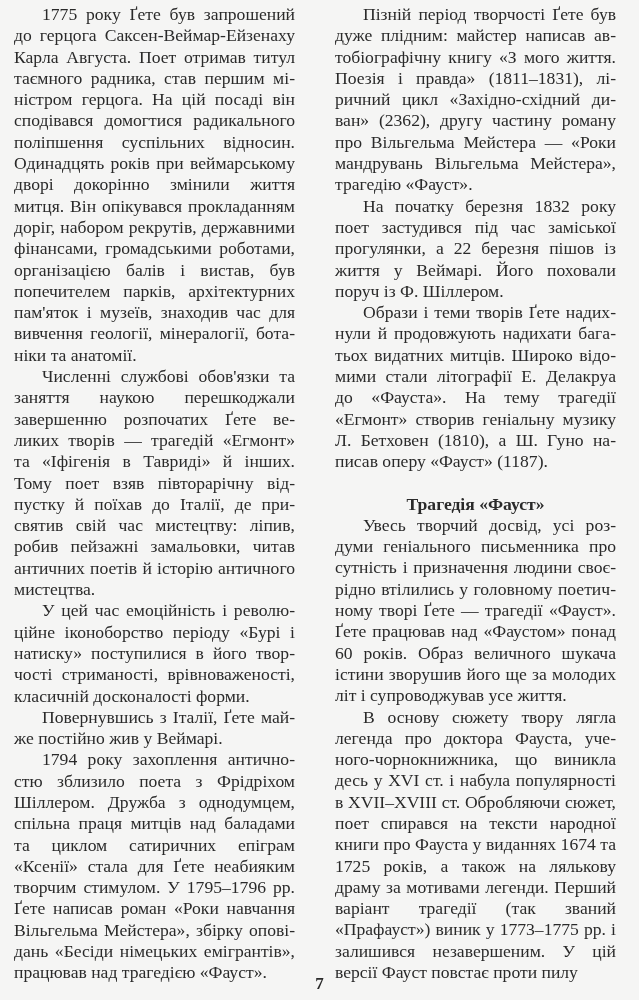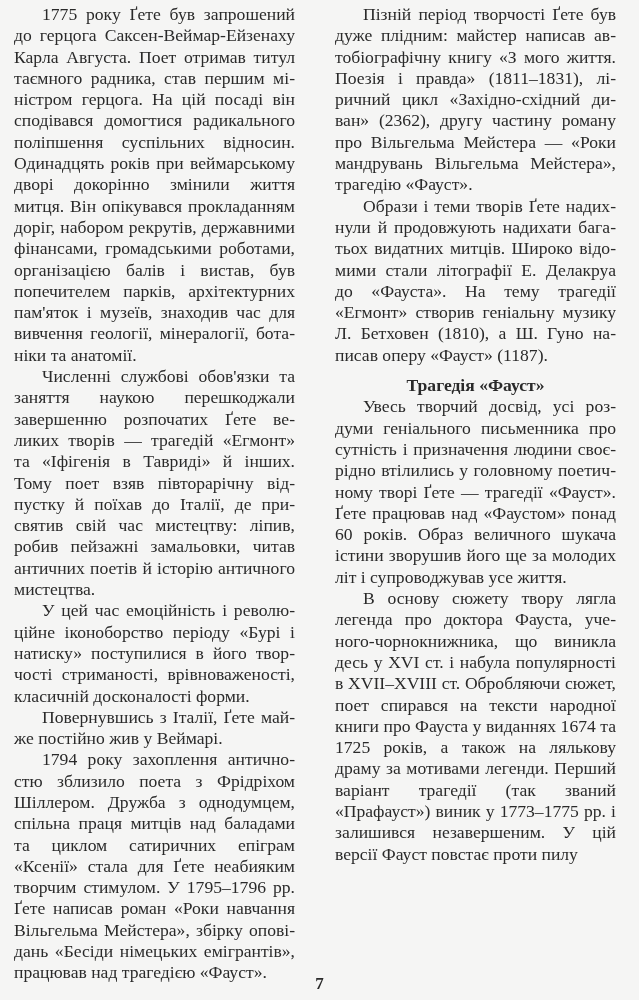--- a/index.html
+++ b/index.html
@@ -12,41 +12,42 @@
   .col {
     position: absolute; top: 4px;
     font-size: 17.6px; line-height: 21.3px;
     text-align: justify; hyphens: manual;
   }
   .col.left { left: 14px; width: 281px; }
   .col.right { left: 335px; width: 281px; }
   .col p { margin: 0; text-indent: 28px; }
   .col .heading {
     text-align: center; font-weight: bold; text-indent: 0;
-    margin: 9px 0 0 0; font-size: 17.6px;
+    margin: 21px 0 0 0; font-size: 17.6px;
   }
   .page-num {
     position: absolute; left: 0; width: 639px; top: 974px;
     text-align: center; font-weight: bold; font-size: 17px;
   }
 </style>
 </head>
 <body>
 
 <div class="page">
   <div class="col left">
     <p>1775 року Ґете був запрошений до герцога Саксен-Веймар-Ейзенаху Карла Августа. Поет отримав титул таємного радника, став першим мі­ністром герцога. На цій посаді він сподівався домогтися радикального поліпшення суспільних відносин. Одинадцять років при веймарсько­му дворі докорінно змінили життя митця. Він опікувався прокладанням доріг, набором рекрутів, державними фінансами, громадськими робота­ми, організацією балів і вистав, був попечителем парків, архітектурних пам'яток і музеїв, знаходив час для вивчення геології, мінералогії, бота­ніки та анатомії.</p>
     <p>Численні службові обов'язки та заняття наукою перешкоджали завершенню розпочатих Ґете ве­ликих творів — трагедій «Егмонт» та «Іфігенія в Тавриді» й інших. Тому поет взяв півторарічну від­пустку й поїхав до Італії, де при­святив свій час мистецтву: ліпив, робив пейзажні замальовки, читав античних поетів й історію античного мистецтва.</p>
     <p>У цей час емоційність і револю­ційне іконоборство періоду «Бурі і натиску» поступилися в його твор­чості стриманості, врівноваженості, класичній досконалості форми.</p>
     <p>Повернувшись з Італії, Ґете май­же постійно жив у Веймарі.</p>
     <p>1794 року захоплення антично­стю зблизило поета з Фрідріхом Шіллером. Дружба з однодумцем, спільна праця митців над балада­ми та циклом сатиричних епіграм «Ксенії» стала для Ґете неабияким творчим стимулом. У 1795–1796 рр. Ґете написав роман «Роки навчання Вільгельма Мейстера», збірку опові­дань «Бесіди німецьких емігрантів», працював над трагедією «Фауст».</p>
   </div>
 
   <div class="col right">
     <p>Пізній період творчості Ґете був дуже плідним: майстер написав ав­тобіографічну книгу «З мого життя. Поезія і правда» (1811–1831), лі­ричний цикл «Західно-східний ди­ван» (2362), другу частину роману про Вільгельма Мейстера — «Роки мандрувань Вільгельма Мейстера», трагедію «Фауст».</p>
+    <p>На початку березня 1832 року поет застудився під час заміської прогулянки, а 22 березня пішов із життя у Веймарі. Його поховали поруч із Ф. Шіллером.</p>
     <p>Образи і теми творів Ґете надих­нули й продовжують надихати бага­тьох видатних митців. Широко відо­мими стали літографії Е. Делакруа до «Фауста». На тему трагедії «Егмонт» створив геніальну музику Л. Бетховен (1810), а Ш. Гуно на­писав оперу «Фауст» (1187).</p>
     <p class="heading">Трагедія «Фауст»</p>
     <p>Увесь творчий досвід, усі роз­думи геніального письменника про сутність і призначення людини своє­рідно втілились у головному поетич­ному творі Ґете — трагедії «Фауст». Ґете працював над «Фаустом» понад 60 років. Образ величного шукача істини зворушив його ще за моло­дих літ і супроводжував усе життя.</p>
     <p>В основу сюжету твору лягла легенда про доктора Фауста, уче­ного-чорнокнижника, що виникла десь у XVI ст. і набула популярності в XVII–XVIII ст. Обробляючи сю­жет, поет спирався на тексти народ­ної книги про Фауста у виданнях 1674 та 1725 років, а також на ляль­кову драму за мотивами легенди. Перший варіант трагедії (так званий «Прафауст») виник у 1773–1775 рр. і залишився незавершеним. У цій версії Фауст повстає проти пилу</p>
   </div>
 
   <div class="page-num">7</div>
 </div>
 
 </body></html>

